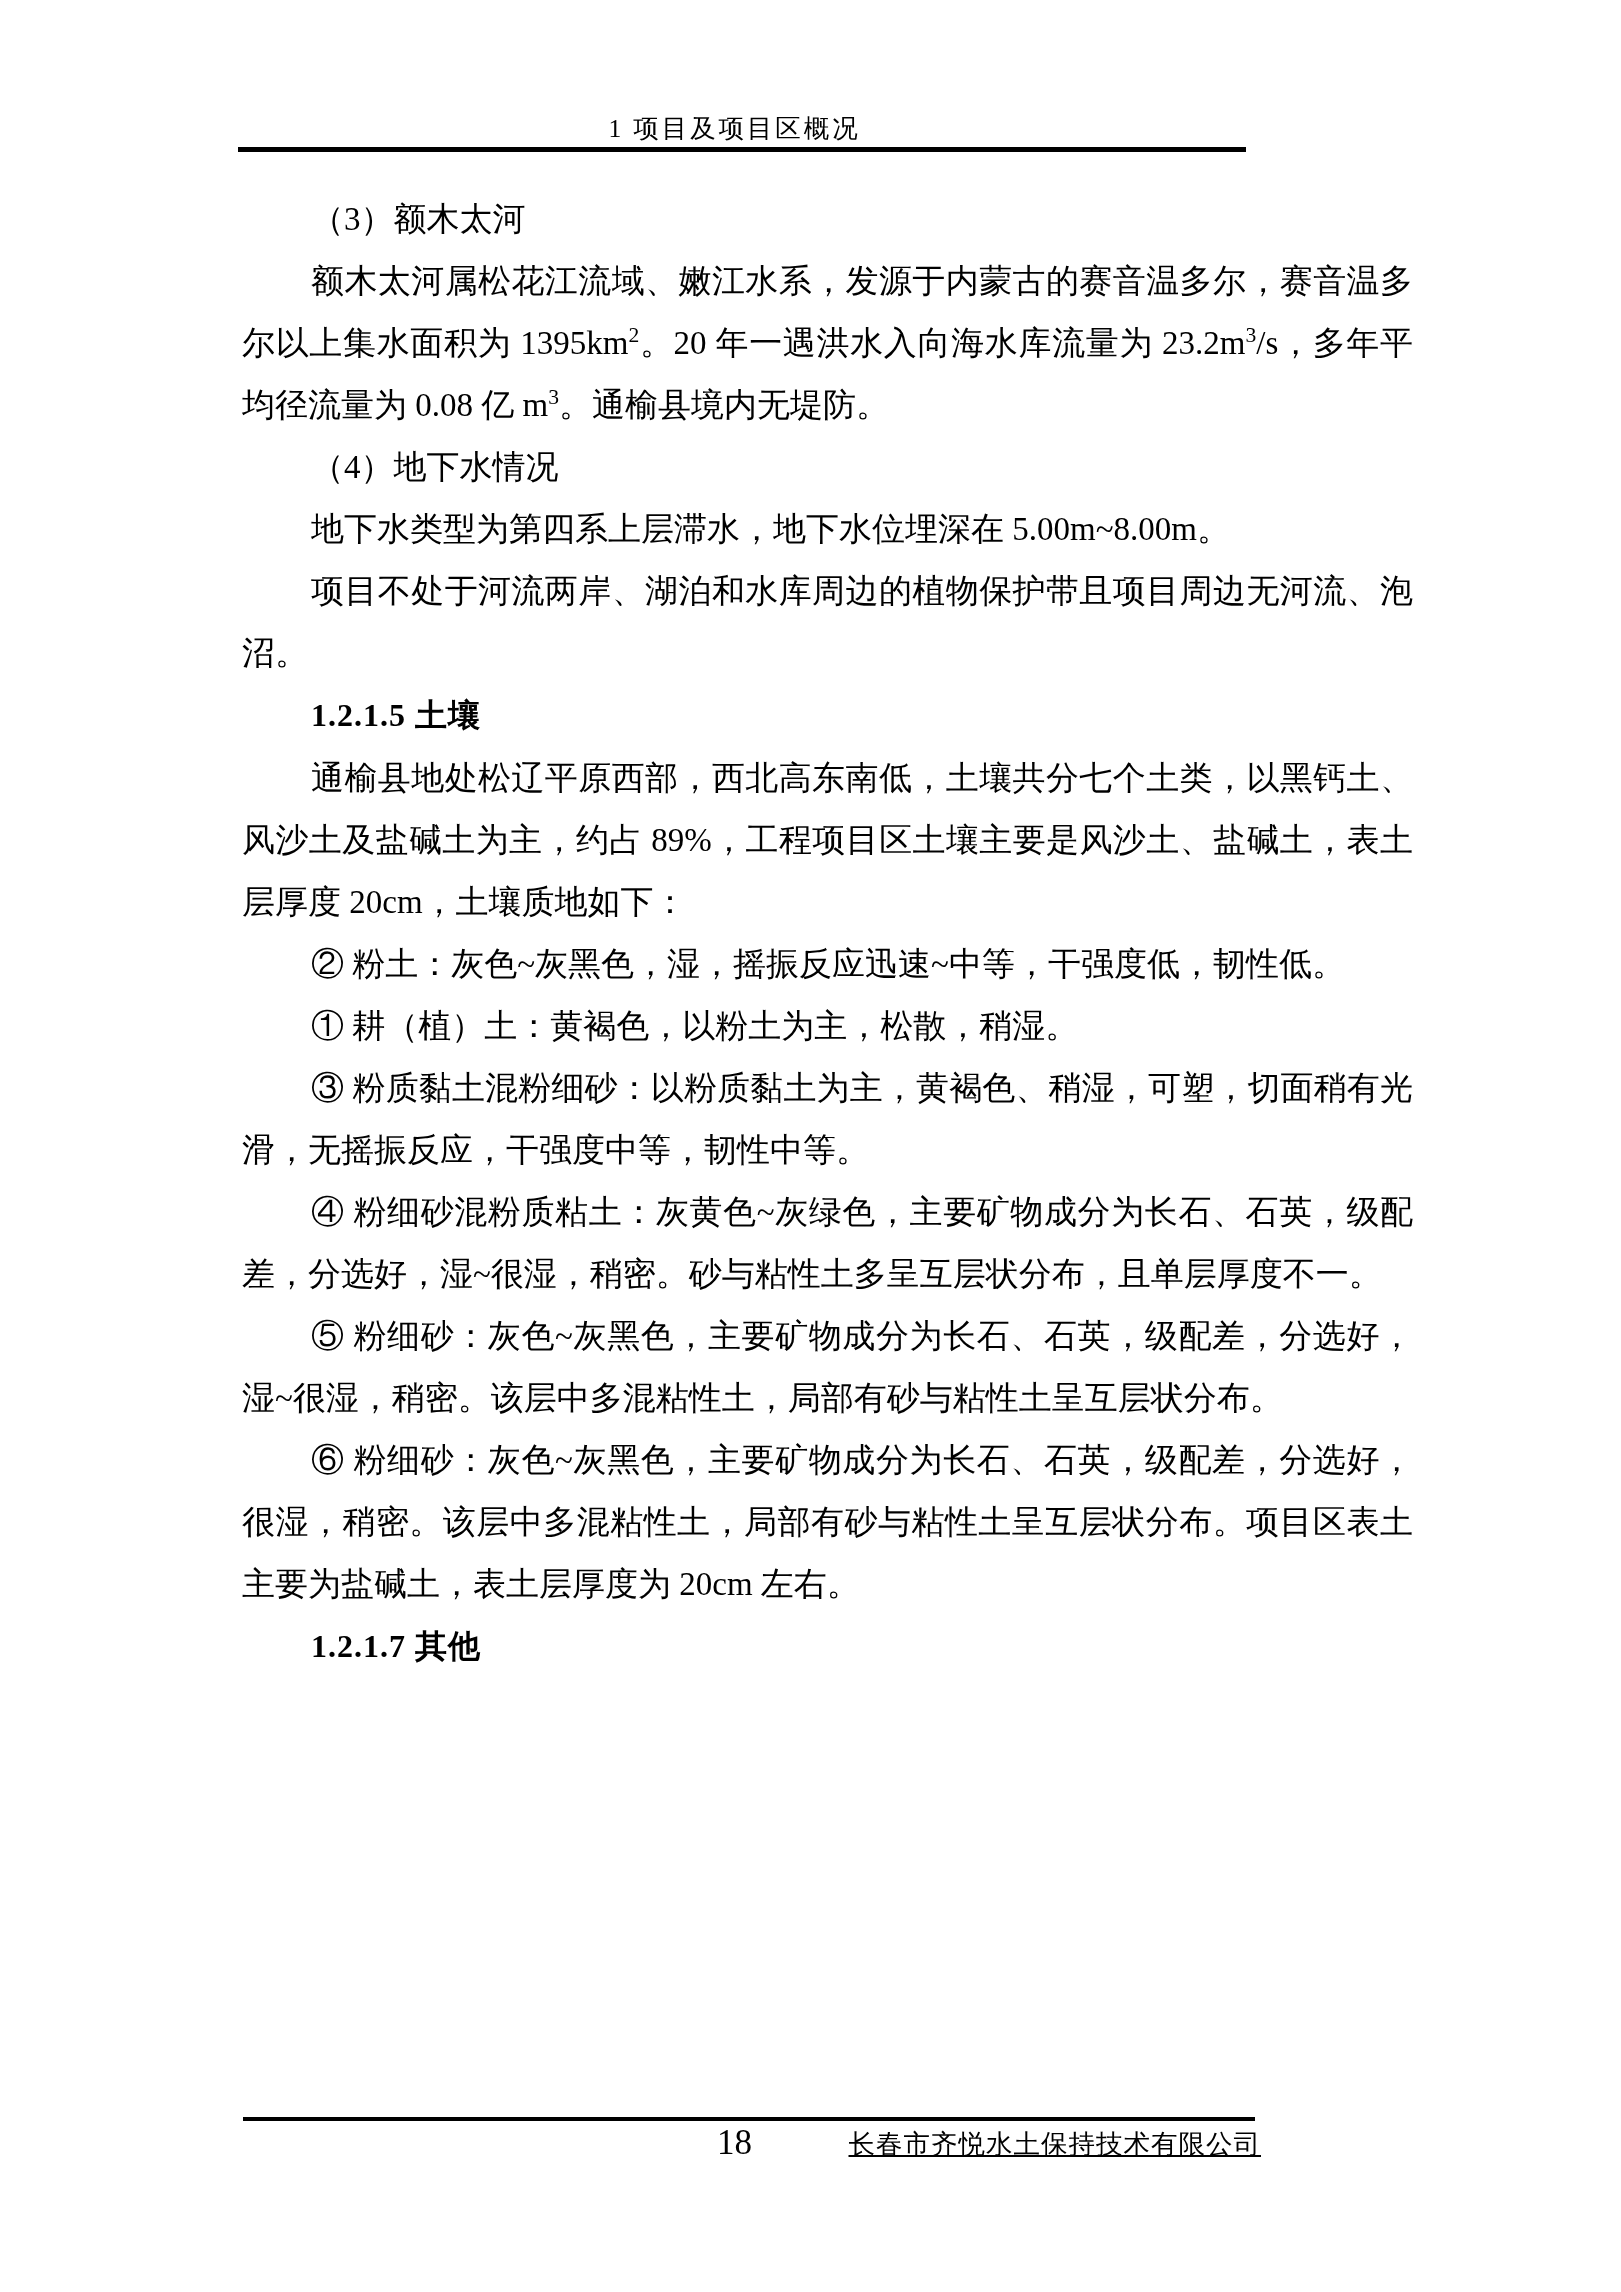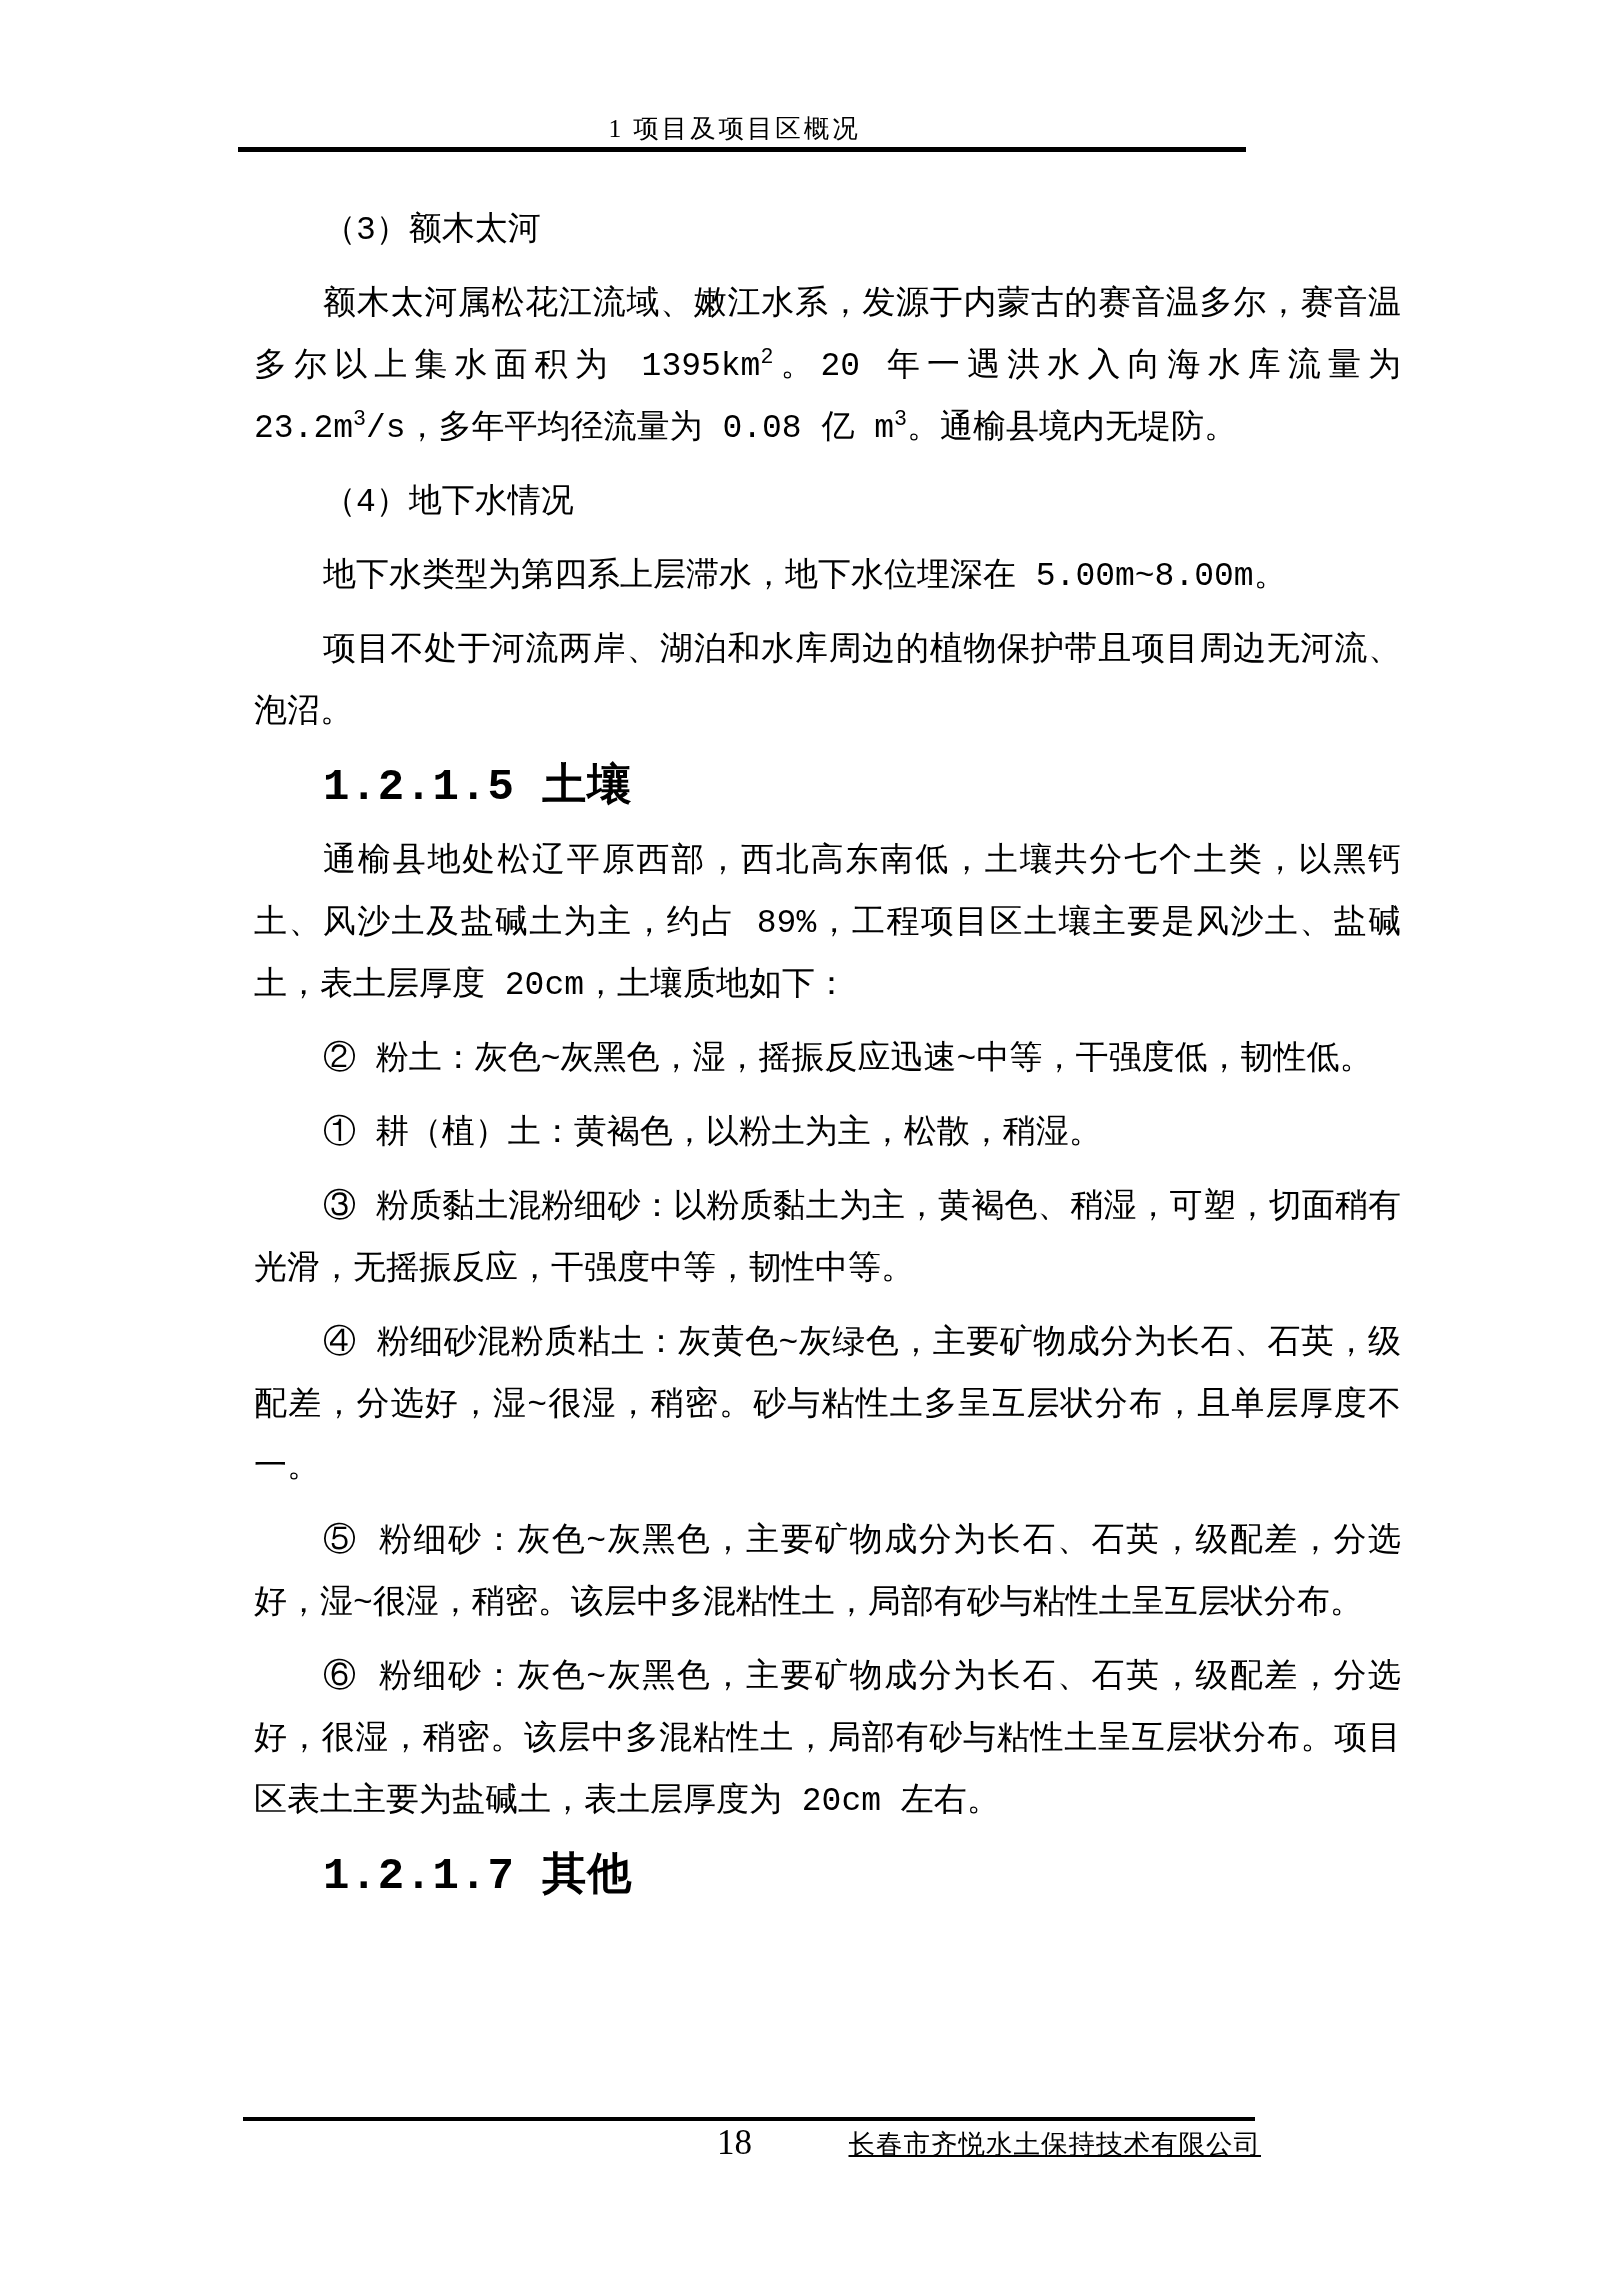--- a/index.html
+++ b/index.html
@@ -40,32 +40,31 @@
     position: absolute;
     top: 188px;
     left: 242px;
     width: 1171px;
     font-size: 33px;
     line-height: 62px;
     text-align: justify;
     text-align-last: left;
   }
   .content p {
-    margin: 12px;
+    margin: 0;
     padding: 0;
     text-indent: 69px;
-    font-family: Liberation Mono, monospace;
   }
   .content sup {
     font-size: 21.6px;
     line-height: 0;
     vertical-align: super;
   }
   .sec-heading {
-    font-size: 44px;
+    font-size: 32px;
     font-weight: bold;
     line-height: 63px;
     margin: 16.7px 0 0 0;
     padding: 0;
     text-indent: 0;
     text-align: center;
     letter-spacing: 1px;
   }
   
   .footer-rule {

